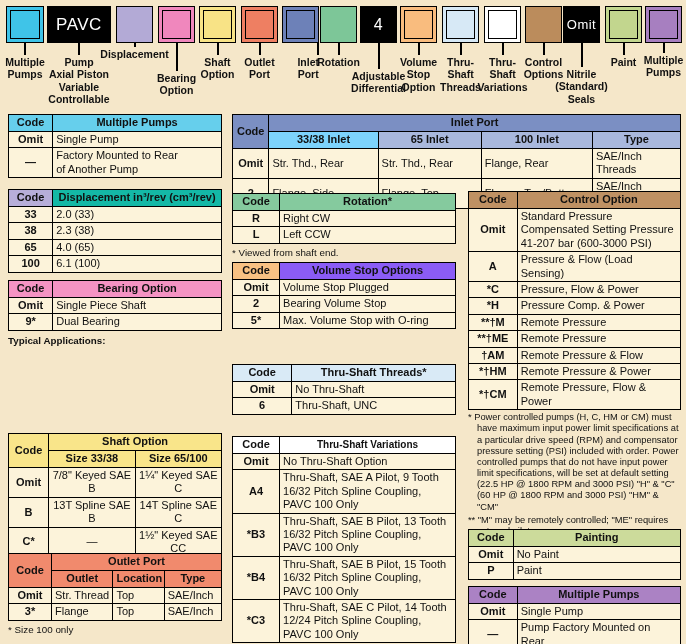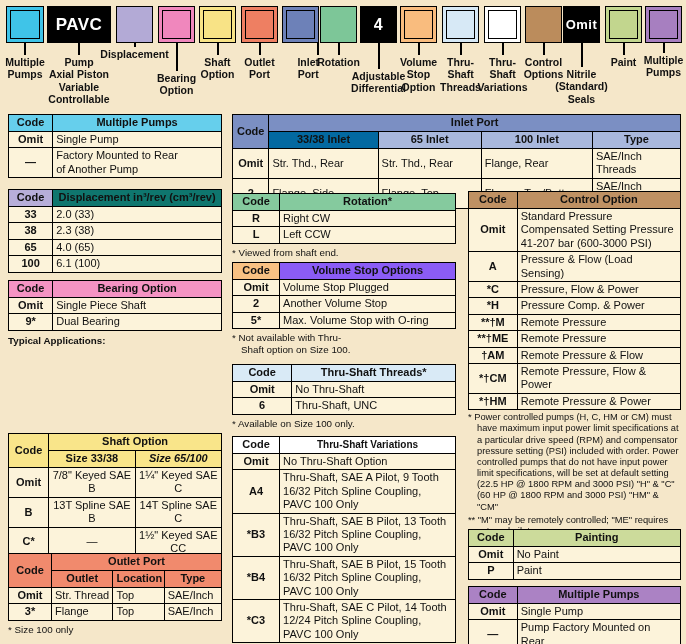--- a/index.html
+++ b/index.html
@@ -4,21 +4,21 @@
 <style>
   html,body{margin:0;padding:0}
   #page{position:relative;width:686px;height:644px;background:#f5e7c9;
         font-family:"Liberation Sans",sans-serif;color:#111;overflow:hidden}
 
   
   #legend{position:absolute;left:0;top:0;width:686px;height:112px}
   .legend-item{position:absolute;top:6px;display:flex;flex-direction:column;align-items:center}
   .legend-box{position:relative;height:37px;width:100%;border:1.5px solid #000;box-sizing:border-box}
   .legend-box.black{border:1.5px solid #000;display:flex;align-items:center;justify-content:center;
-        color:#fff;font-weight:bold;letter-spacing:.5px}
+        color:#fff;font-weight:normal;letter-spacing:.5px}
   .legend-box .inner{position:absolute;inset:3px;border:1.5px solid #000}
   .legend-line{width:2px;background:#000;flex-shrink:0}
   .legend-label{font-size:10.5px;font-weight:bold;text-align:center;white-space:pre;
         line-height:1.18;margin-top:1px;width:max-content}
 
   
   .tbl{position:absolute}
   .tbl table{border-collapse:collapse;width:100%;table-layout:fixed;background:#fcf3da;border:1.5px solid #000}
   .tbl th,.tbl td{border:1px solid #000;padding:1px 3px;font-size:11px;line-height:1.22;vertical-align:middle;overflow:hidden}
   .tbl th{text-align:center;font-weight:bold;height:14px}
@@ -183,21 +183,21 @@
     </div>
   <div class="tbl" style="left:8px;top:189px;width:214px">
       <table>
         <colgroup>
           <col style="width: 44px;">
           <col style="width: 168px;">
         </colgroup>
         <thead>
           <tr>
             <th style="background: rgb(183, 174, 217);">Code</th>
-            <th style="background: #0f766e;">Displacement  in³/rev (cm³/rev)</th>
+            <th style="background: #14b8a6;">Displacement  in³/rev (cm³/rev)</th>
           </tr>
         </thead>
         <tbody>
           <tr>
             <td class="code">33</td>
             <td>2.0 (33)</td>
           </tr>
           <tr>
             <td class="code">38</td>
             <td>2.3 (38)</td>
@@ -245,21 +245,21 @@
           <col style="width: 86px;">
           <col style="width: 86px;">
         </colgroup>
         <thead>
           <tr>
             <th rowspan="2" style="background: rgb(249, 229, 138);">Code</th>
             <th colspan="2" style="background: rgb(249, 229, 138);">Shaft Option</th>
           </tr>
           <tr>
             <th style="background: rgb(249, 229, 138);">Size 33/38</th>
-            <th style="background: rgb(249, 229, 138); font-style: italic;">Size 65/100</th>
+            <th style="background: rgb(249, 229, 138);">Size 65/100</th>
           </tr>
         </thead>
         <tbody>
           <tr>
             <td class="code">Omit</td>
             <td>7/8" Keyed SAE B</td>
             <td>1¼" Keyed SAE C</td>
           </tr>
           <tr>
             <td class="code">B</td>
@@ -325,21 +325,21 @@
           <col style="width: 102px;">
           <col style="width: 110px;">
           <col style="width: 87px;">
         </colgroup>
         <thead>
           <tr>
             <th rowspan="2" style="background: rgb(123, 143, 195);">Code</th>
             <th colspan="4" style="background: rgb(123, 143, 195);">Inlet Port</th>
           </tr>
           <tr>
-            <th style="background: #0369a1;">33/38 Inlet</th>
+            <th style="background: #7dd3fc;">33/38 Inlet</th>
             <th style="background: rgb(169, 184, 220);">65 Inlet</th>
             <th style="background: rgb(169, 184, 220);">100 Inlet</th>
             <th style="background: rgb(169, 184, 220);">Type</th>
           </tr>
         </thead>
         <tbody>
           <tr>
             <td class="code">Omit</td>
             <td>Str. Thd., Rear</td>
             <td>Str. Thd., Rear</td>
@@ -393,30 +393,28 @@
             <th style="background: #8b5cf6;">Volume Stop Options</th>
           </tr>
         </thead>
         <tbody>
           <tr>
             <td class="code">Omit</td>
             <td>Volume Stop Plugged</td>
           </tr>
           <tr>
             <td class="code">2</td>
-            <td>Another Volume Stop</td>
+            <td>Bearing Volume Stop</td>
           </tr>
           <tr>
             <td class="code">5*</td>
             <td>Max. Volume Stop with O-ring</td>
           </tr>
         </tbody>
       </table>
-      <div class="note">* Not available with Thru-
-Shaft option on Size 100.</div>
     </div>
   <div class="tbl" style="left:232px;top:364px;width:224px">
       <table>
         <colgroup>
           <col style="width: 58px;">
           <col style="width: 160px;">
         </colgroup>
         <thead>
           <tr>
             <th style="background: rgb(217, 234, 246);">Code</th>
@@ -427,21 +425,20 @@
           <tr>
             <td class="code">Omit</td>
             <td>No Thru-Shaft</td>
           </tr>
           <tr>
             <td class="code">6</td>
             <td>Thru-Shaft, UNC</td>
           </tr>
         </tbody>
       </table>
-      <div class="note">* Available on Size 100 only.</div>
     </div>
   <div class="tbl" style="left:232px;top:436px;width:224px">
       <table style="font-size: 10px;">
         <colgroup>
           <col style="width: 46px;">
           <col style="width: 172px;">
         </colgroup>
         <thead>
           <tr>
             <th style="background: rgb(255, 255, 255); font-size: 11px;">Code</th>
@@ -508,26 +505,26 @@
           </tr>
           <tr>
             <td class="code">**†ME</td>
             <td>Remote Pressure</td>
           </tr>
           <tr>
             <td class="code">†AM</td>
             <td>Remote Pressure &amp; Flow</td>
           </tr>
           <tr>
+            <td class="code">*†HM</td>
+            <td>Remote Pressure &amp; Power</td>
+          </tr>
+          <tr>
             <td class="code">*†CM</td>
             <td>Remote Pressure, Flow &amp; Power</td>
-          </tr>
-          <tr>
-            <td class="code">*†HM</td>
-            <td>Remote Pressure &amp; Power</td>
           </tr>
         </tbody>
       </table>
       <div class="note">* Power controlled pumps (H, C, HM or CM) must have maximum input power limit specifications at a particular drive speed (RPM) and compensator pressure setting (PSI) included with order. Power controlled pumps that do not have input power limit specifications, will be set at default setting (22.5 HP @ 1800 RPM and 3000 PSI) "H" &amp; "C" (60 HP @ 1800 RPM and 3000 PSI) "HM" &amp; "CM"</div>
       <div class="note">** "M" may be remotely controlled; "ME" requires external pilot</div>
       <div class="note">† Pumps with M, ME, AM, CM or HM controls will be set to compensate at 207 bar (3000 PSI) unless Chart #1 specifies otherwise.</div>
     </div>
   <div class="tbl" style="left:468px;top:529px;width:213px">
       <table>
         <colgroup>

